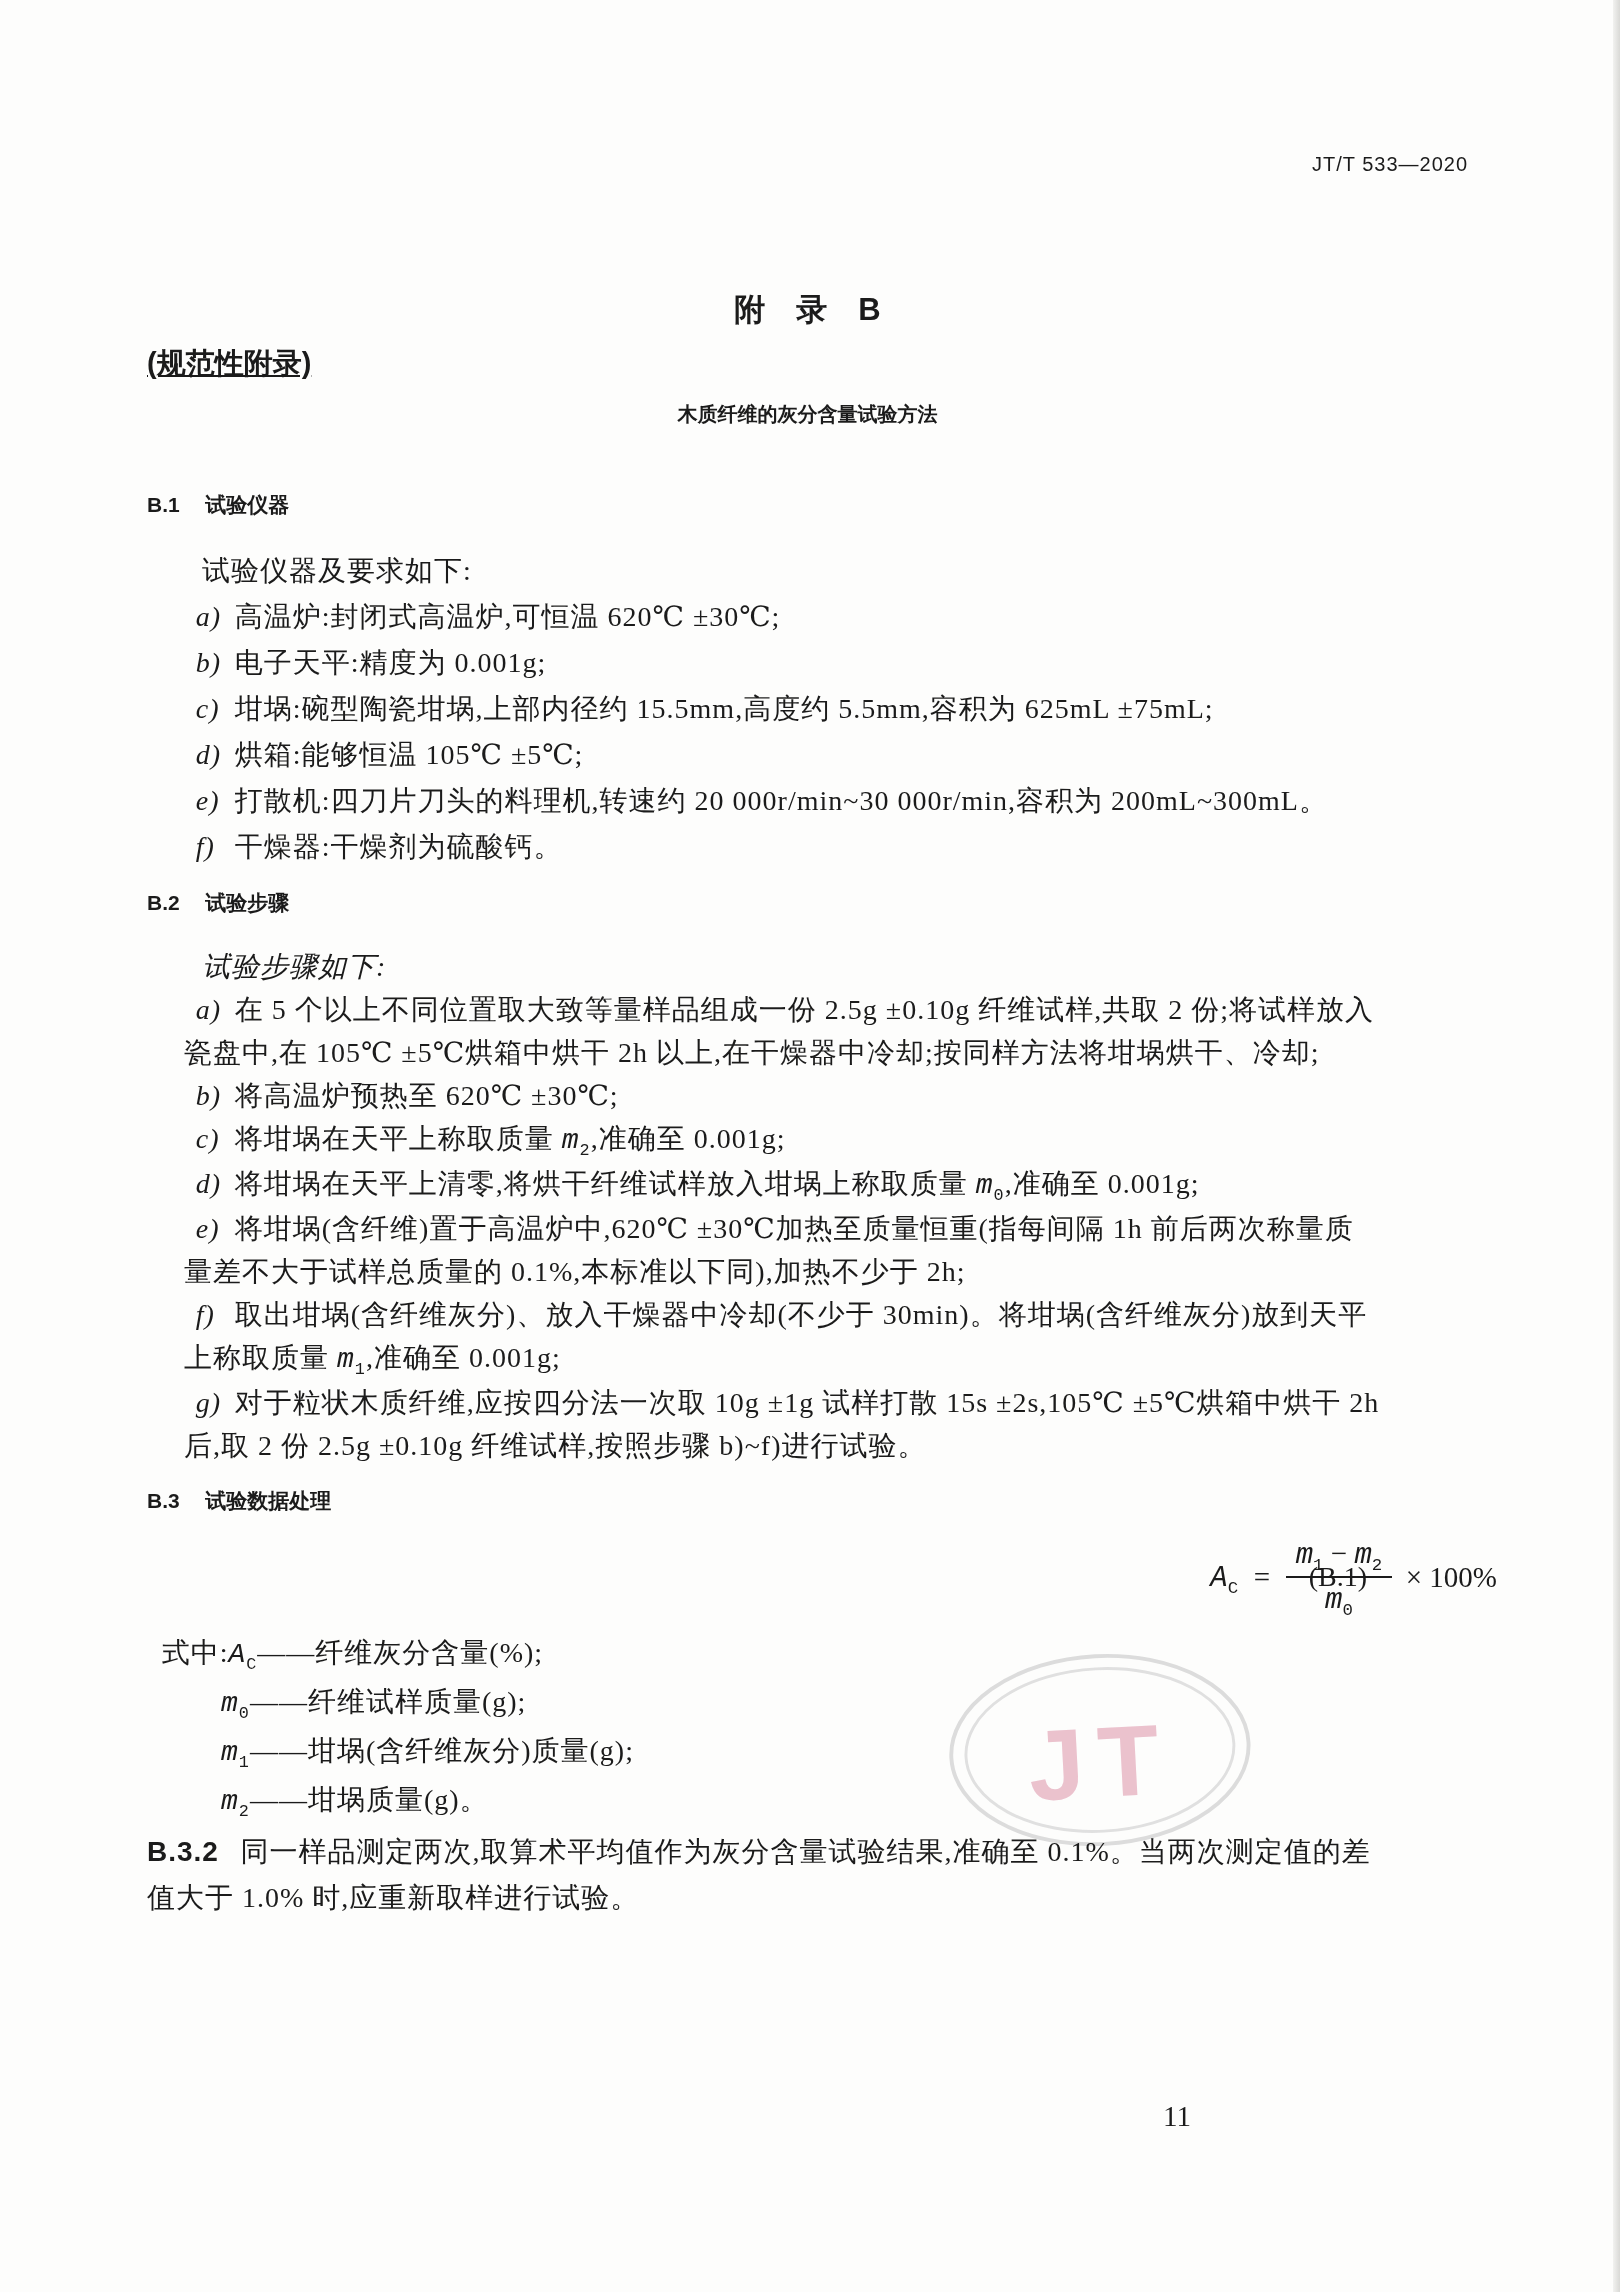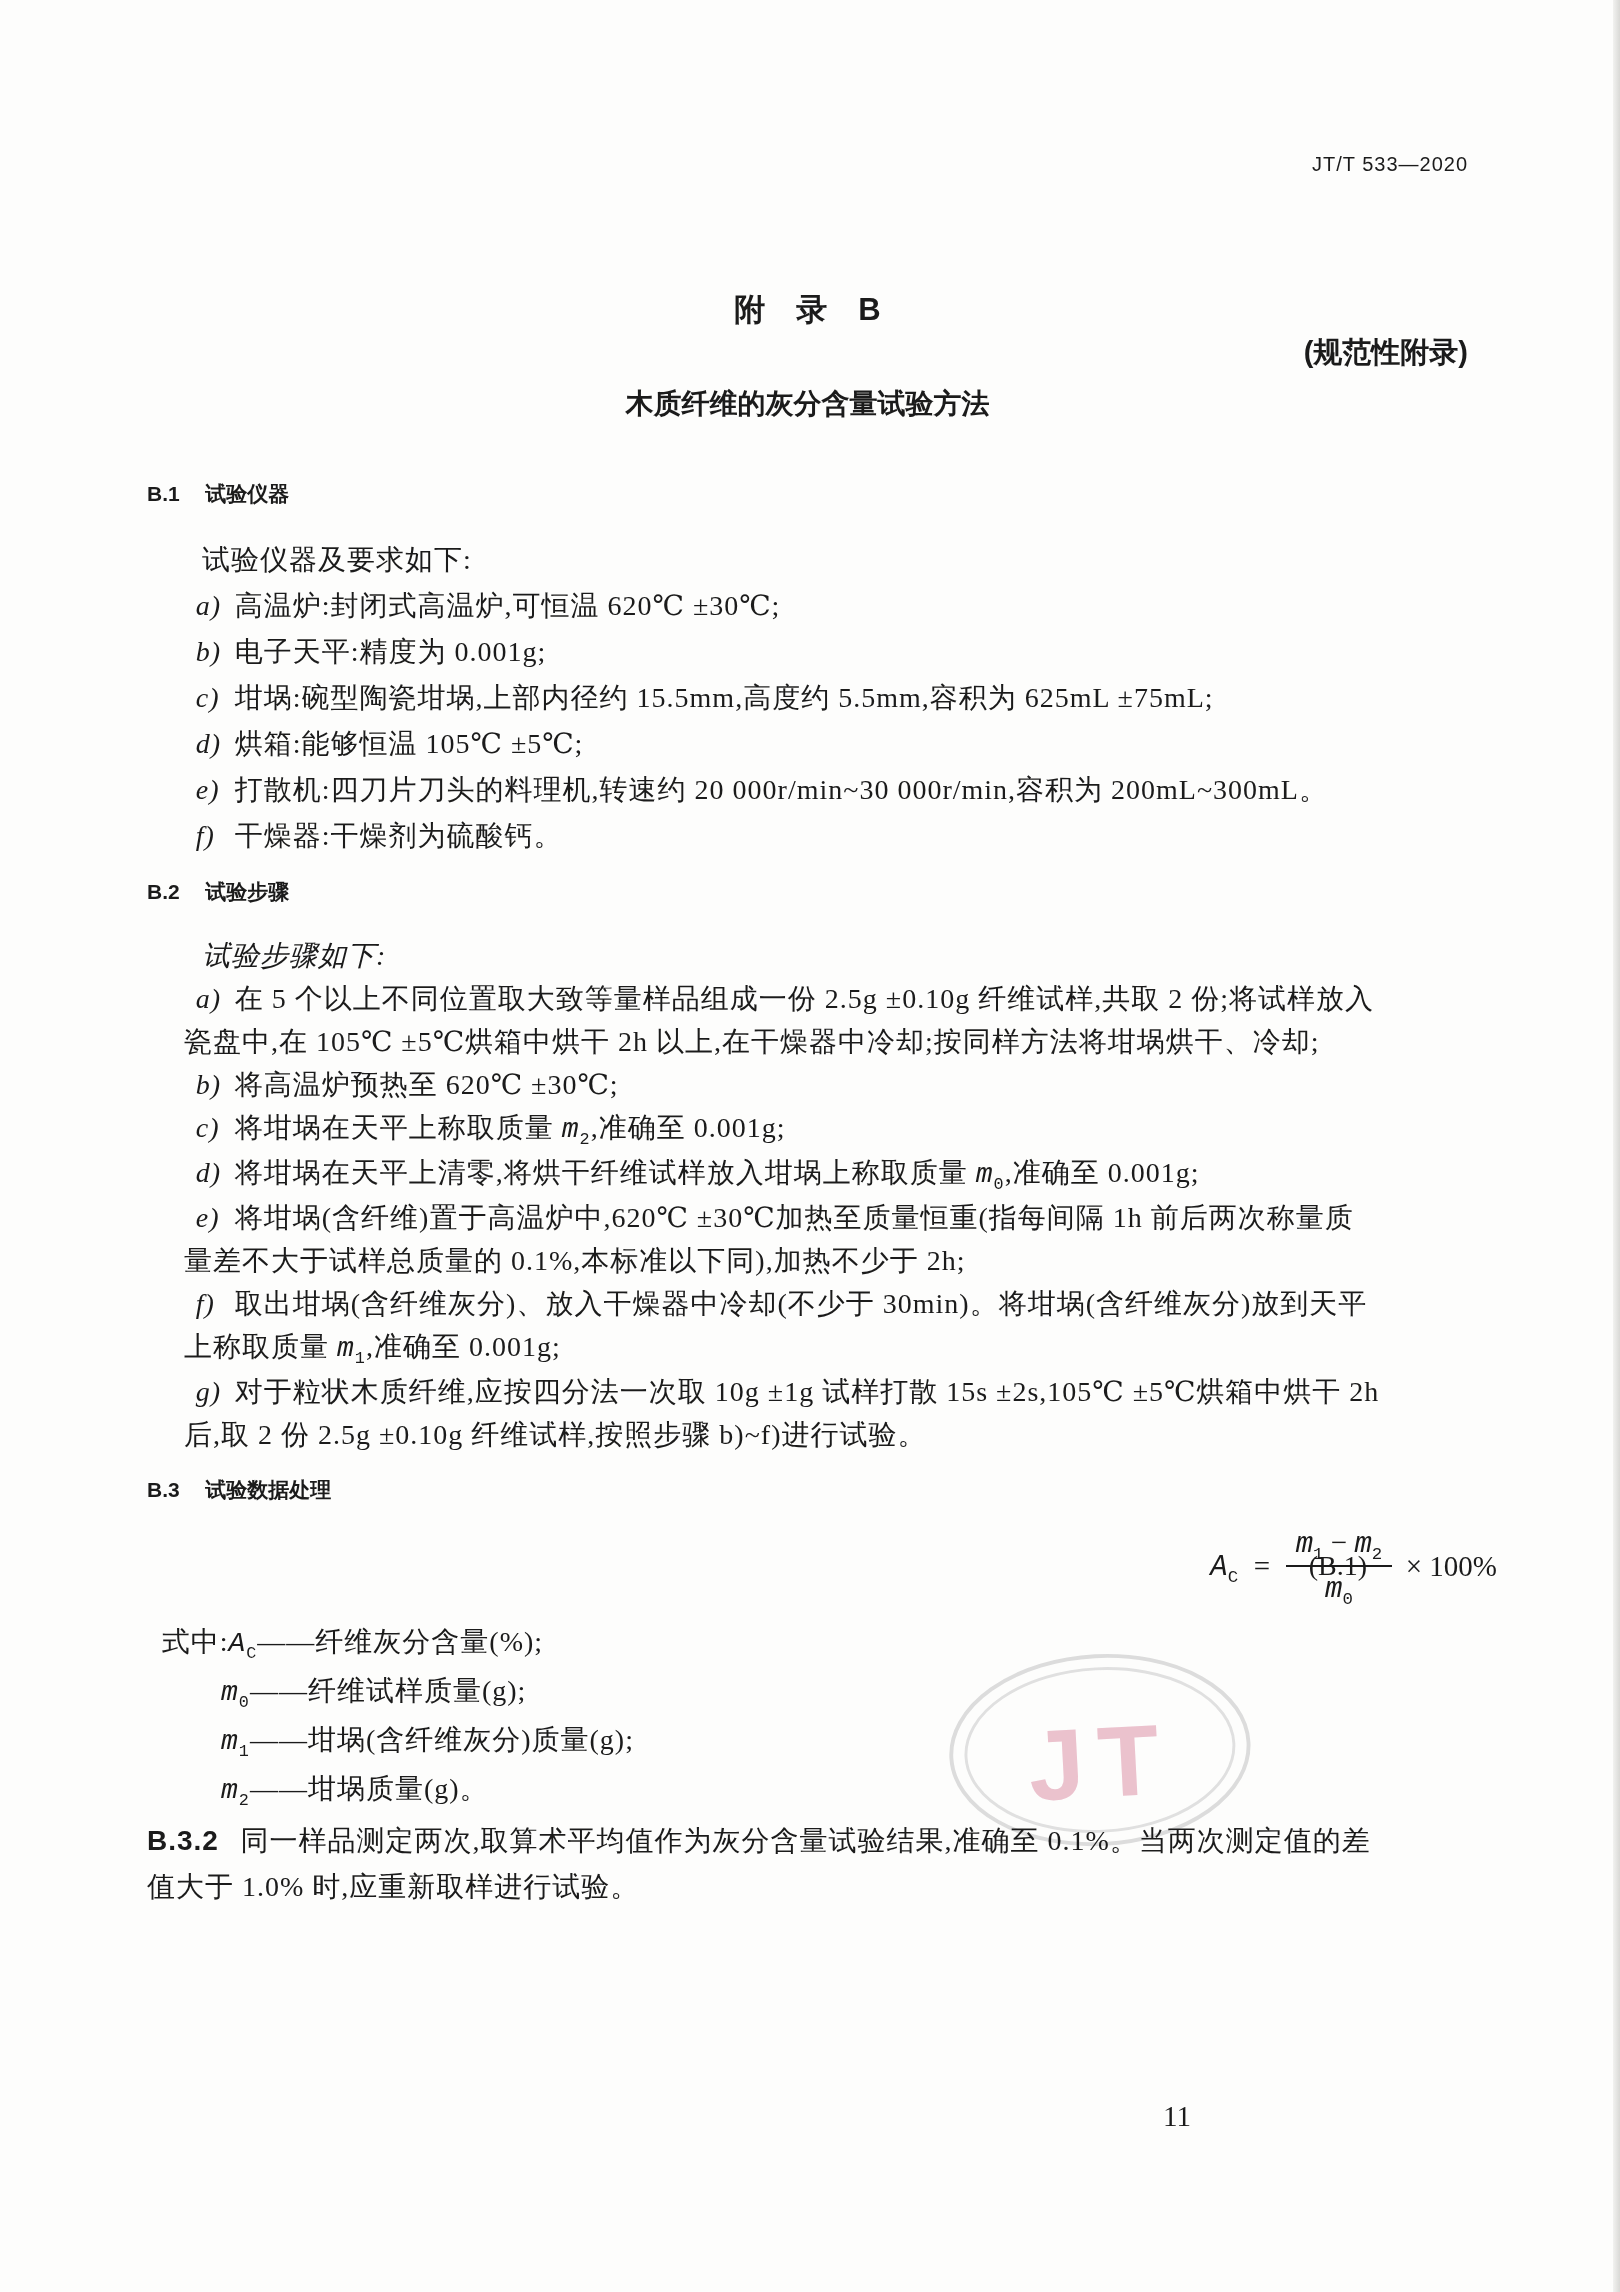--- a/index.html
+++ b/index.html
@@ -11,23 +11,23 @@
   }
   .edge-right { position:absolute; right:0; top:0; width:6.9px; height:100%;
     background:linear-gradient(to right,#f2f2f0,#d9d9d6); }
   .content { position:relative; z-index:2; padding:0 152px 0 147px; }
 
   .doc-number { margin-top:147px; text-align:right; font-size:20px; line-height:35px;
     font-family:"Liberation Sans","DejaVu Sans",sans-serif; letter-spacing:1px; }
 
   .app-title  { margin-top:108px; text-align:center; font-size:31px; line-height:39px;
     font-weight:bold; font-family:"Liberation Sans","DejaVu Sans",sans-serif; }
-  .app-subtitle { margin-top:5px; text-align:right; font-size:29px; line-height:37px;
-    font-weight:bold; font-family:"Liberation Sans","DejaVu Sans",sans-serif; }
-  .app-name { margin-top:11.8px; text-align:center; font-size:28px; line-height:41px;
+  .app-subtitle { margin-top:16px; text-align:left; font-size:29px; line-height:37px;
+    font-weight:bold; font-family:"Liberation Sans","DejaVu Sans",sans-serif;text-decoration:underline; }
+  .app-name { margin-top:11.8px; text-align:center; font-size:20px; line-height:41px;
     font-weight:bold; font-family:Liberation Sans, sans-serif; }
 
   .sec-head { font-size:21px; line-height:37px; font-weight:bold;
     font-family:"Liberation Sans","DejaVu Sans",sans-serif; }
   .sec-head .sec-num { display:inline-block; margin-right:25.5px; }
   #b1-head { margin-top:51px; }
   #b2-head { margin-top:14px; }
   #b3-head { margin-top:15.7px; }
 
   .intro { margin-top:25.5px; font-size:28px; line-height:46px; text-indent:55px;

